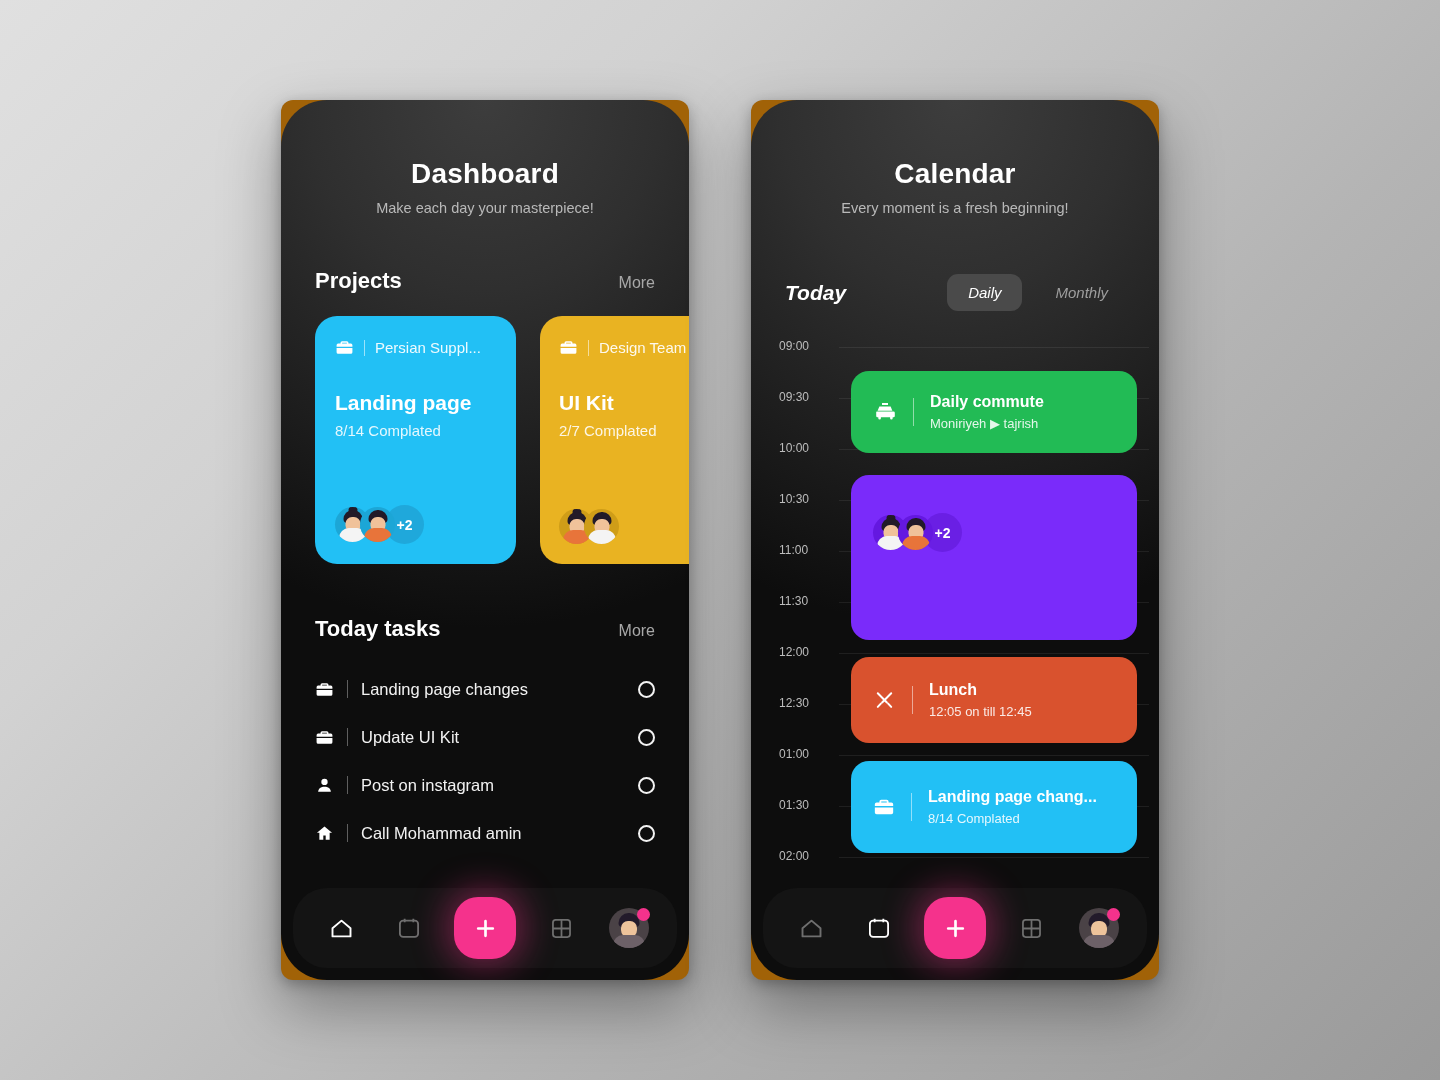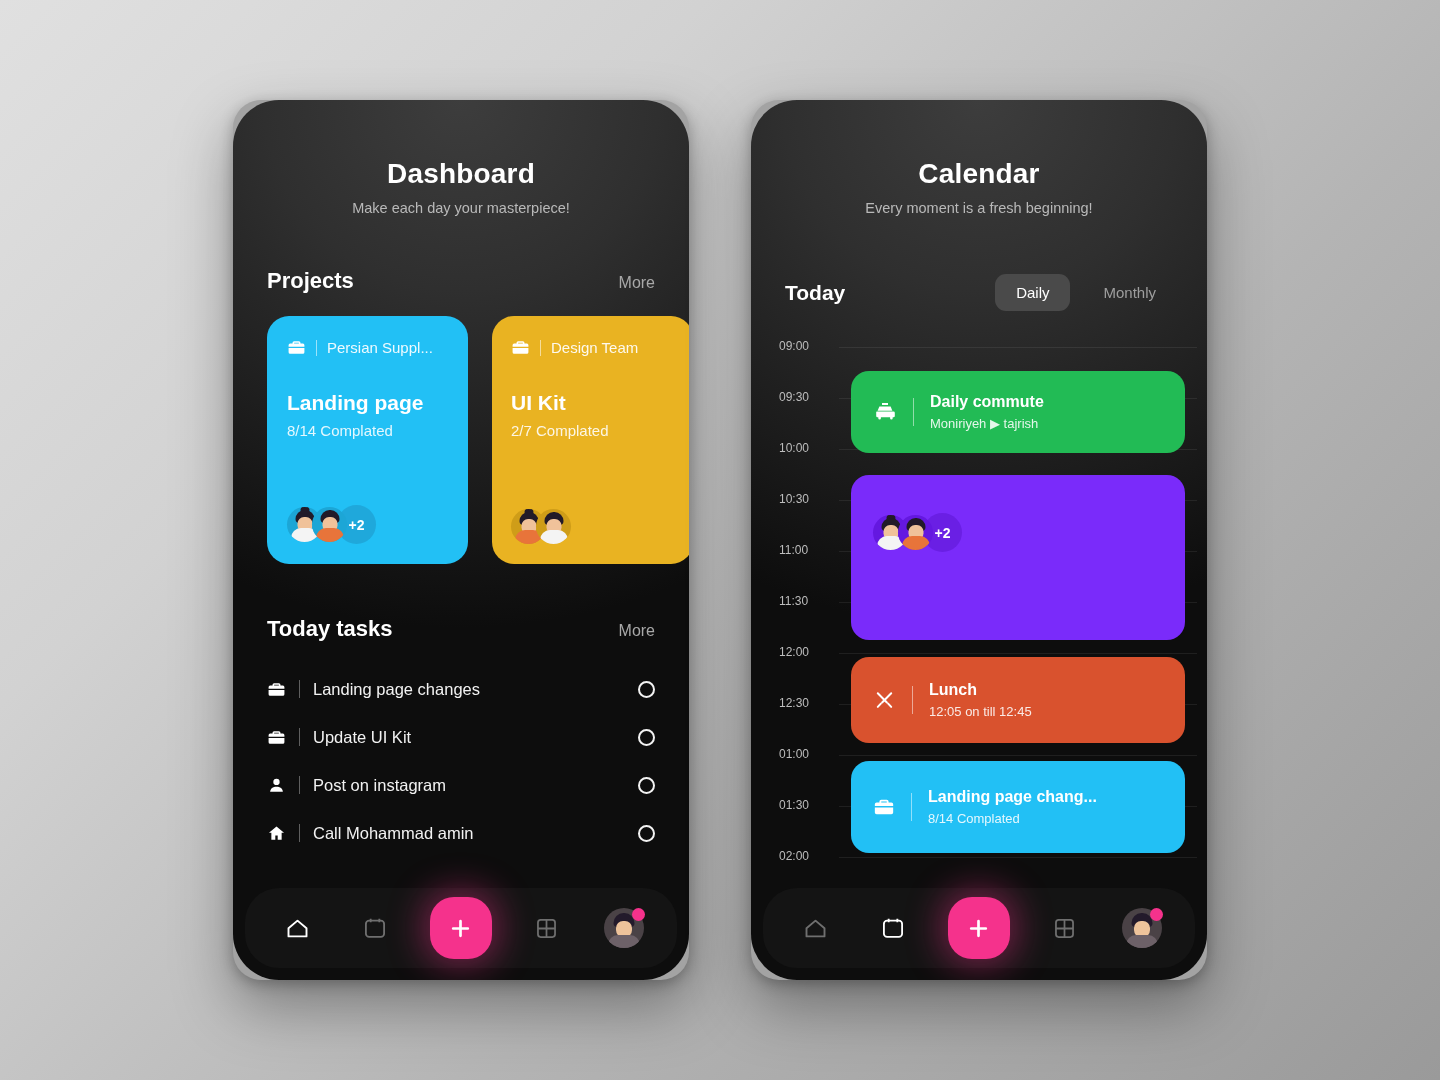--- a/index.html
+++ b/index.html
@@ -5,22 +5,22 @@
   * { margin:0; padding:0; box-sizing:border-box; }
   html,body { width:1440px; height:1080px; overflow:hidden; }
   body {
     font-family:"Liberation Sans", sans-serif;
     background:linear-gradient(135deg,#e0e0e0 0%,#d2d2d2 28%,#b4b4b4 62%,#9a9a9a 100%);
     display:flex; align-items:center; justify-content:center; gap:62px;
   }
 
   
   .phone {
-    position:relative; width:456px; height:880px;
-    border-radius:28px; background:#a3a3a3;
+    position:relative; width:408px; height:880px;
+    border-radius:12px; background:#a16207;
     box-shadow:0 26px 60px rgba(0,0,0,.35), 0 4px 14px rgba(0,0,0,.25);
     overflow:hidden; flex:0 0 auto;
   }
   .screen {
     position:absolute; inset:0; border-radius:46px; overflow:hidden;
     background:radial-gradient(120% 60% at 50% 0%, #3d3d3d 0%, #2f2f2f 36%, #1c1c1c 72%, #0d0d0d 100%);
     display:flex; flex-direction:column;
   }
 
   
@@ -83,21 +83,21 @@
   .task .tdiv { width:1px; height:18px; background:rgba(255,255,255,.34); }
   .task-label { font-size:16.5px; color:#f2f2f2; flex:1; }
   .task-check {
     width:17px; height:17px; border-radius:50%;
     border:2px solid #f2f2f2; flex:0 0 auto;
   }
 
   
   .cal-head {
     display:flex; align-items:center; justify-content:space-between;
-    padding:0 30px 0 34px; margin-top:58px; flex:0 0 auto;
+    padding:0 30px 0 34px; margin-top:58px; flex:0 0 auto;font-style:italic;
   }
   .cal-today { font-size:21px; font-weight:700; color:#fff; }
   .seg { display:flex; align-items:center; gap:12px; }
   .seg-btn {
     padding:10px 21px; border-radius:11px; font-size:15px; color:#9e9e9e;
   }
   .seg-btn.on { background:#4a4a4a; color:#fff; }
 
   
   .timeline { position:relative; margin-top:18px; flex:1 1 auto; overflow:hidden; }

